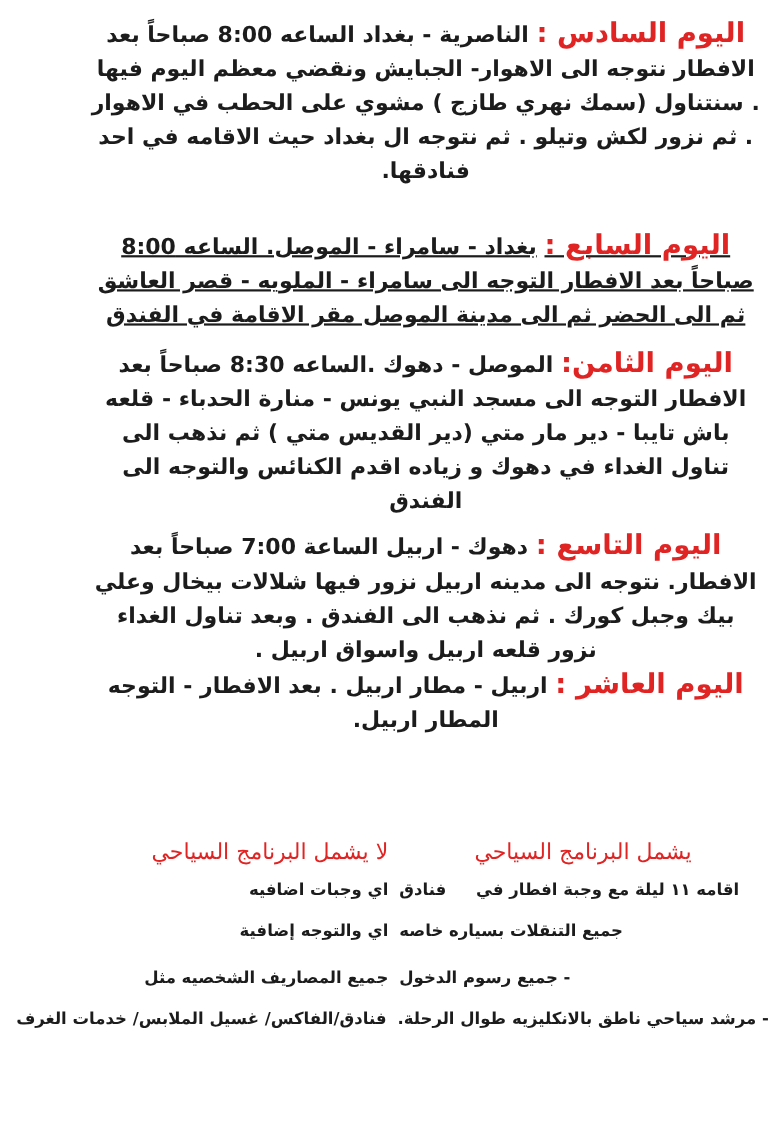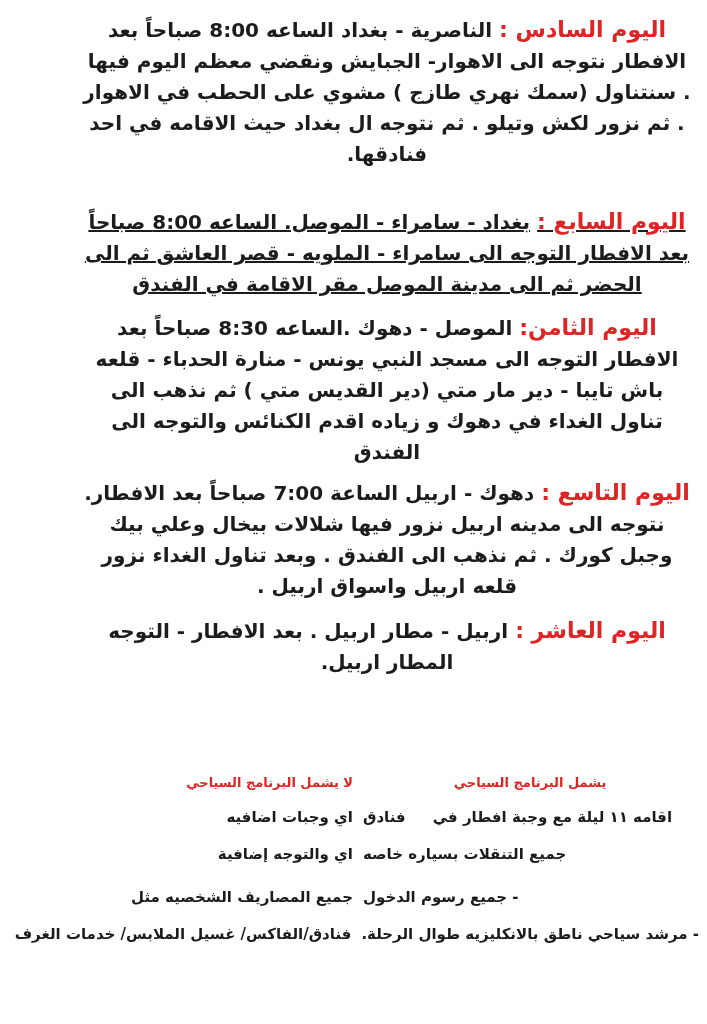--- a/index.html
+++ b/index.html
@@ -21,43 +21,43 @@
     font-size: 20px;
     line-height: 31px;
     text-align: center;
     color: #1c1c1c;
     font-weight: 600;
   }
   .para.p1 { padding-top: 14px; }
   .para.p2 { margin-top: 36px; text-decoration: underline; }
   .para.p3 { margin-top: 12px; }
   .para.p4 { margin-top: 9px; }
-  .para.p5 { margin-top: 13px; }
+  .para.p5 { }
   .day {
     color: #e02424;
     font-weight: bold;
-    font-size: 22px;
+    font-size: 25px;
     margin-left: 7px; 
   }
   
   .prog-table {
     margin-top: 92px;
     direction: rtl;
     font-size: 15px;
     line-height: 25px;
     font-weight: 600;
   }
   .row {
     display: grid;
     grid-template-columns: 354px 353px; 
     direction: rtl;
   }
   .cell-inc { text-align: left; padding-left: 10px; }   
   .cell-exc { text-align: right; padding-left: 18px; padding-right: 0; }
-  .hdr { color: #e02424; font-weight: bold; font-size: 13px; }
+  .hdr { color: #e02424; font-weight: normal; font-size: 20px; }
   .hdr-inc { text-align: center; }
   .hdr-exc { text-align: right; padding-left: 15px; }
   .row-hdr { margin-bottom: 10px; }
   .row-1 { margin-bottom: 12px; }
   .row-2 { margin-bottom: 18px; }
   .row-3 { margin-bottom: 12px; }
   .row-4 {
     direction: rtl;
     white-space: nowrap;
     text-align: right;

